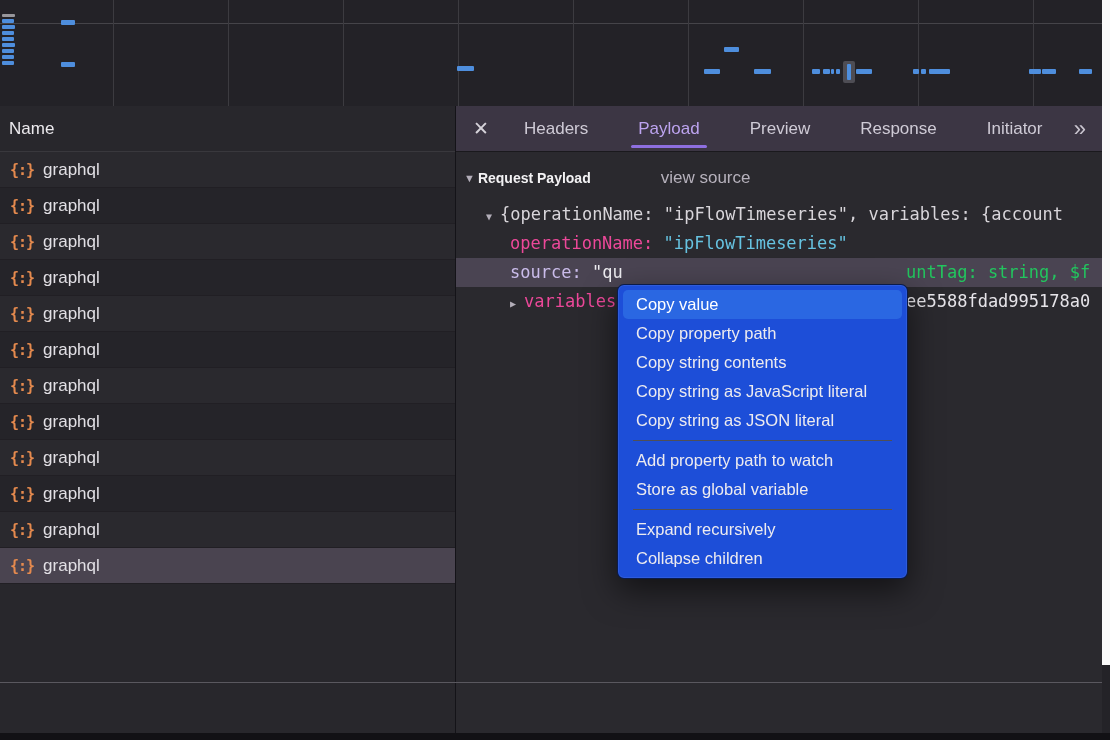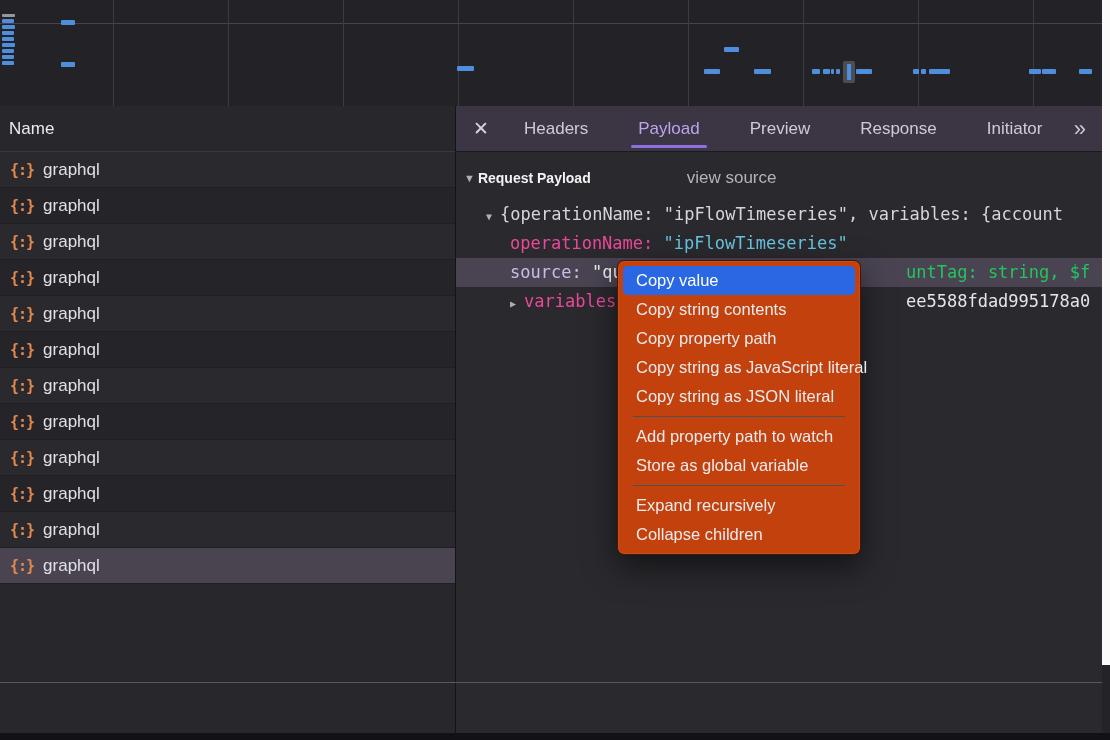--- a/index.html
+++ b/index.html
@@ -28,40 +28,40 @@
   .tab-strip{display:flex;gap:46px;margin-left:16px;}
   .tab{display:flex;align-items:center;position:relative;padding:12px 2px;white-space:nowrap;}
   .tab.active{color:#bda4f0;}
   .tab.active::after{content:"";position:absolute;left:-5px;right:-5px;bottom:3px;height:3px;background:#8e6fe0;border-radius:2px;}
   .overflow-btn{margin-left:auto;margin-right:16px;align-self:center;font-size:22px;color:#cac6d0;}
   
   .payload{padding-top:14px;}
   .section-header{height:24px;display:flex;align-items:center;padding-left:8px;}
   .tri{font-size:11px;color:#b3aeb9;margin-right:3px;}
   .section-title{font-weight:bold;font-size:14px;color:#f3f2f4;}
-  .view-source{margin-left:96px;font-size:17px;color:#b6b1bc;}
+  .view-source{margin-left:70px;font-size:17px;color:#b6b1bc;}
   .tree{font-family:"DejaVu Sans Mono",monospace;font-size:17px;margin-top:10px;color:#d8d5da;}
   .tree-row{height:29px;line-height:29px;white-space:nowrap;position:relative;padding-left:54px;}
   .tree-row.summary{padding-left:30px;}
   .tree-row .tri{font-size:10px;margin-right:8px;}
   .tree-row.selected{background:#4a4452;}
   .key{color:#ec4899;}
   .str{color:#66c2e0;}
   .selected .key{color:#cabcea;}
   .selected .plain{color:#edecf0;}
   .frag-right{position:absolute;left:450px;color:#e6e4e9;}
   .tree-row.selected .frag-right{color:#22c55e;}
   
   .footer-divider{position:absolute;left:0;top:682px;width:1102px;height:1px;background:#5a585f;}
   .bottom-strip{position:absolute;left:0;top:733px;width:1110px;height:7px;background:#121115;}
   .right-edge-strip{position:absolute;left:1102px;top:0;width:8px;height:665px;background:#fafafa;}
   
   .context-menu{
-    position:absolute;left:617px;top:260px;width:244px;box-sizing:border-box;
-    background:#c2410c;border-radius:7px;padding:5px;
+    position:absolute;left:617px;top:284px;width:291px;box-sizing:border-box;
+    background:#1d4ed8;border-radius:7px;padding:5px;
     border:1px solid rgba(0,0,0,.65);
     box-shadow:0 12px 32px rgba(0,0,0,.55), inset 0 0 0 1px rgba(255,255,255,.08);
     font-size:16.5px;color:#edebef;
   }
   .menu-item{height:29px;line-height:29px;padding:0 13px;border-radius:5px;white-space:nowrap;}
   .menu-item.highlighted{background:#2a67e2;color:#ffffff;}
   .menu-sep{height:1px;background:#504f55;margin:5px 10px;}
 </style>
 </head>
 <body>
@@ -203,22 +203,22 @@
       </div>
     </div>
   </div>
 
   <div class="footer-divider"></div>
   <div class="bottom-strip"></div>
   <div class="right-edge-strip"></div>
 
   <div class="context-menu" id="context-menu">
       <div class="menu-item highlighted">Copy value</div>
+      <div class="menu-item">Copy property path</div>
       <div class="menu-item">Copy string contents</div>
-      <div class="menu-item">Copy property path</div>
       <div class="menu-item">Copy string as JavaScript literal</div>
       <div class="menu-item">Copy string as JSON literal</div>
       <div class="menu-sep"></div>
       <div class="menu-item">Add property path to watch</div>
       <div class="menu-item">Store as global variable</div>
       <div class="menu-sep"></div>
       <div class="menu-item">Expand recursively</div>
       <div class="menu-item">Collapse children</div>
     </div>
 

